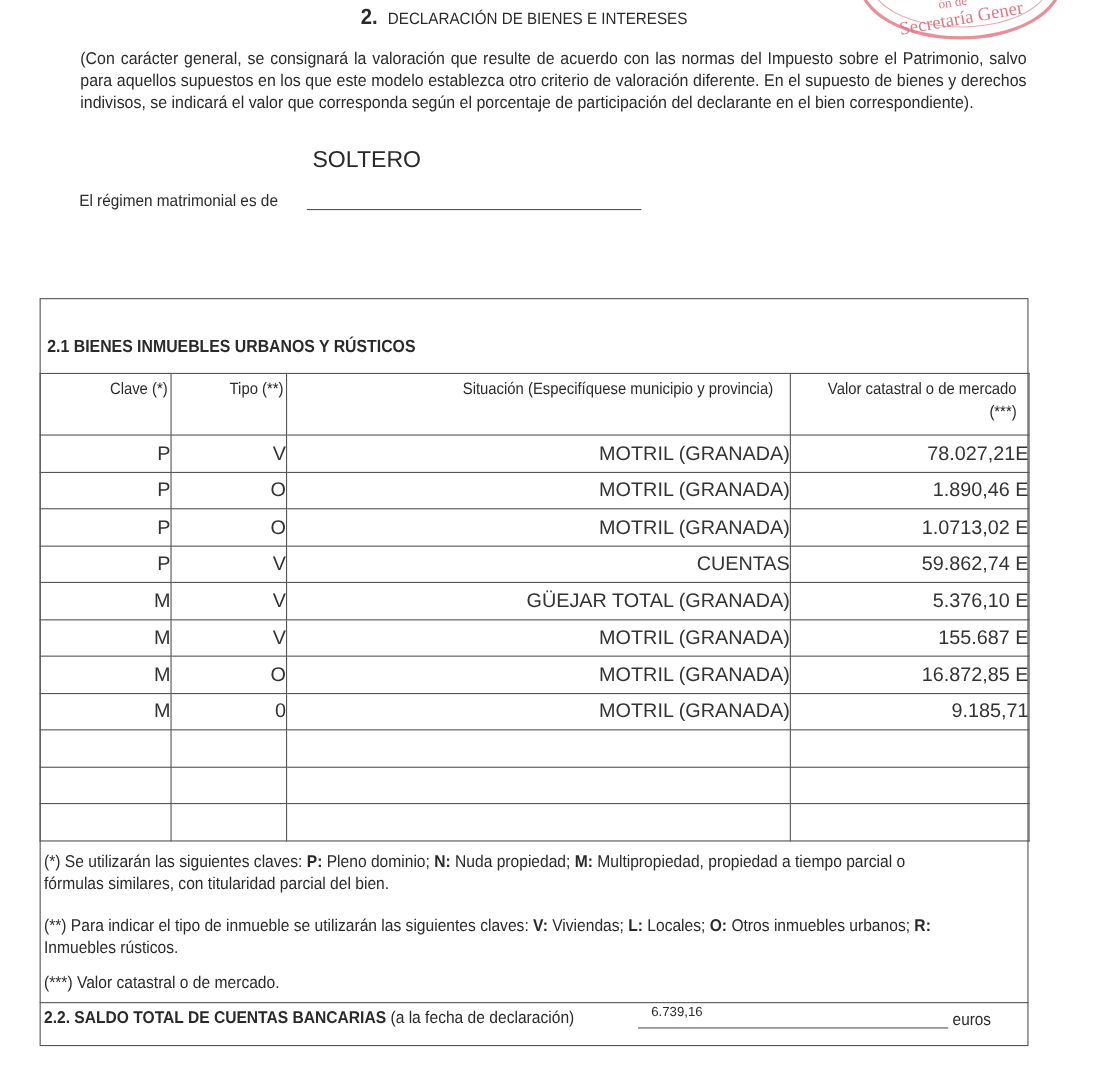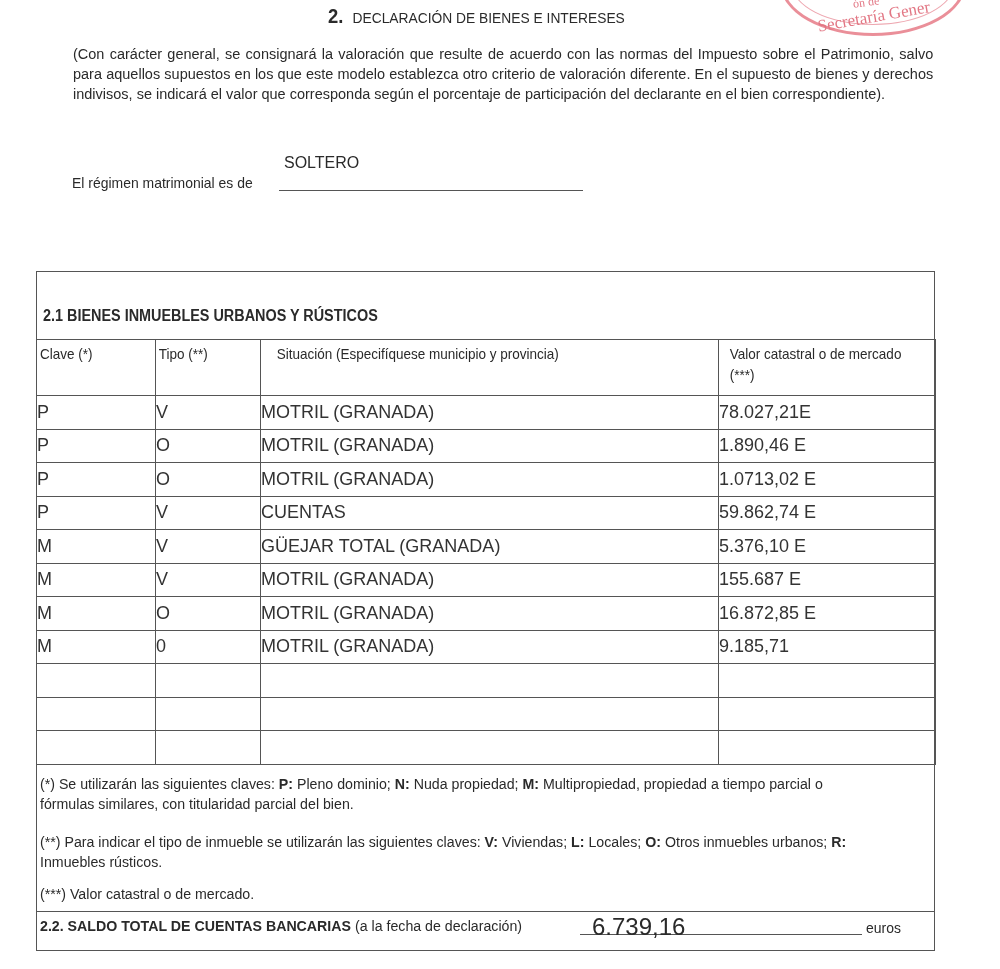--- a/index.html
+++ b/index.html
@@ -29,52 +29,52 @@
       transform: scaleX(0.92); transform-origin: left;
     }
     .title .num { font-size: 20px; font-weight: bold; margin-right: 10px; }
     .intro {
       position: absolute; left: 73px; top: 44px; width: 860px;
       font-size: 15.5px; line-height: 20px; text-align: justify;
       transform: scaleX(0.935); transform-origin: left top; width: 920px;
     }
     .regime-label { position: absolute; left: 72px; top: 174px; font-size: 15px; transform: scaleX(0.93); transform-origin: left; }
     .regime-line { position: absolute; left: 279px; top: 190px; width: 304px; border-bottom: 1px solid #555; }
-    .regime-value { position: absolute; left: 284px; top: 154px; font-size: 16px; }
+    .regime-value { position: absolute; left: 284px; top: 134px; font-size: 21px; }
     .box {
       position: absolute; left: 36px; top: 271px; width: 899px; height: 680px;
       border: 1.5px solid #555; box-sizing: border-box;
     }
     .section-title {
       position: absolute; left: 43px; top: 307px; font-size: 16px; font-weight: bold;
       transform: scaleX(0.9); transform-origin: left;
     }
     table.props {
       position: absolute; left: 36px; top: 339px; width: 899px; border-collapse: collapse;
       table-layout: fixed;
     }
     table.props th, table.props td {
-      border: 1.5px solid #555; text-align: left; padding: 0; font-weight: normal;
+      border: 1.5px solid #555; text-align: right; padding: 0; font-weight: normal;
     }
     table.props th { font-size: 15px; vertical-align: top; padding-top: 3px; height: 52px; line-height: 21px; }
     table.props th span { display: inline-block; transform: scaleX(0.9); }
     table.props td { height: 32.5px; font-size: 18px; color: #333; }
     .notes {
       position: absolute; left: 40px; width: 900px; font-size: 15.5px; line-height: 20px;
       transform: scaleX(0.915); transform-origin: left top;
     }
     .notes b { font-weight: bold; }
     .bank-line { position: absolute; left: 36px; top: 911px; width: 899px; border-top: 1.5px solid #555; }
     .bank {
       position: absolute; left: 40px; top: 917px; font-size: 15.5px; white-space: nowrap;
       transform: scaleX(0.915); transform-origin: left top;
     }
     .bank b { font-weight: bold; }
     .bank-value-line { position: absolute; left: 580px; top: 934px; width: 282px; border-bottom: 1px solid #555; }
-    .bank-value { position: absolute; left: 592px; top: 913px; font-size: 24px; }
+    .bank-value { position: absolute; left: 592px; top: 913px; font-size: 12px; }
     .bank-euros { position: absolute; left: 866px; top: 919px; font-size: 15.5px; transform: scaleX(0.9); transform-origin: left; }
   </style>
 </head>
 <body>
 
 <div class="stamp">
   <div class="inner"></div>
   <span class="txt1">ón de</span>
   <span class="txt2">Secretaría Gener</span>
 </div>

